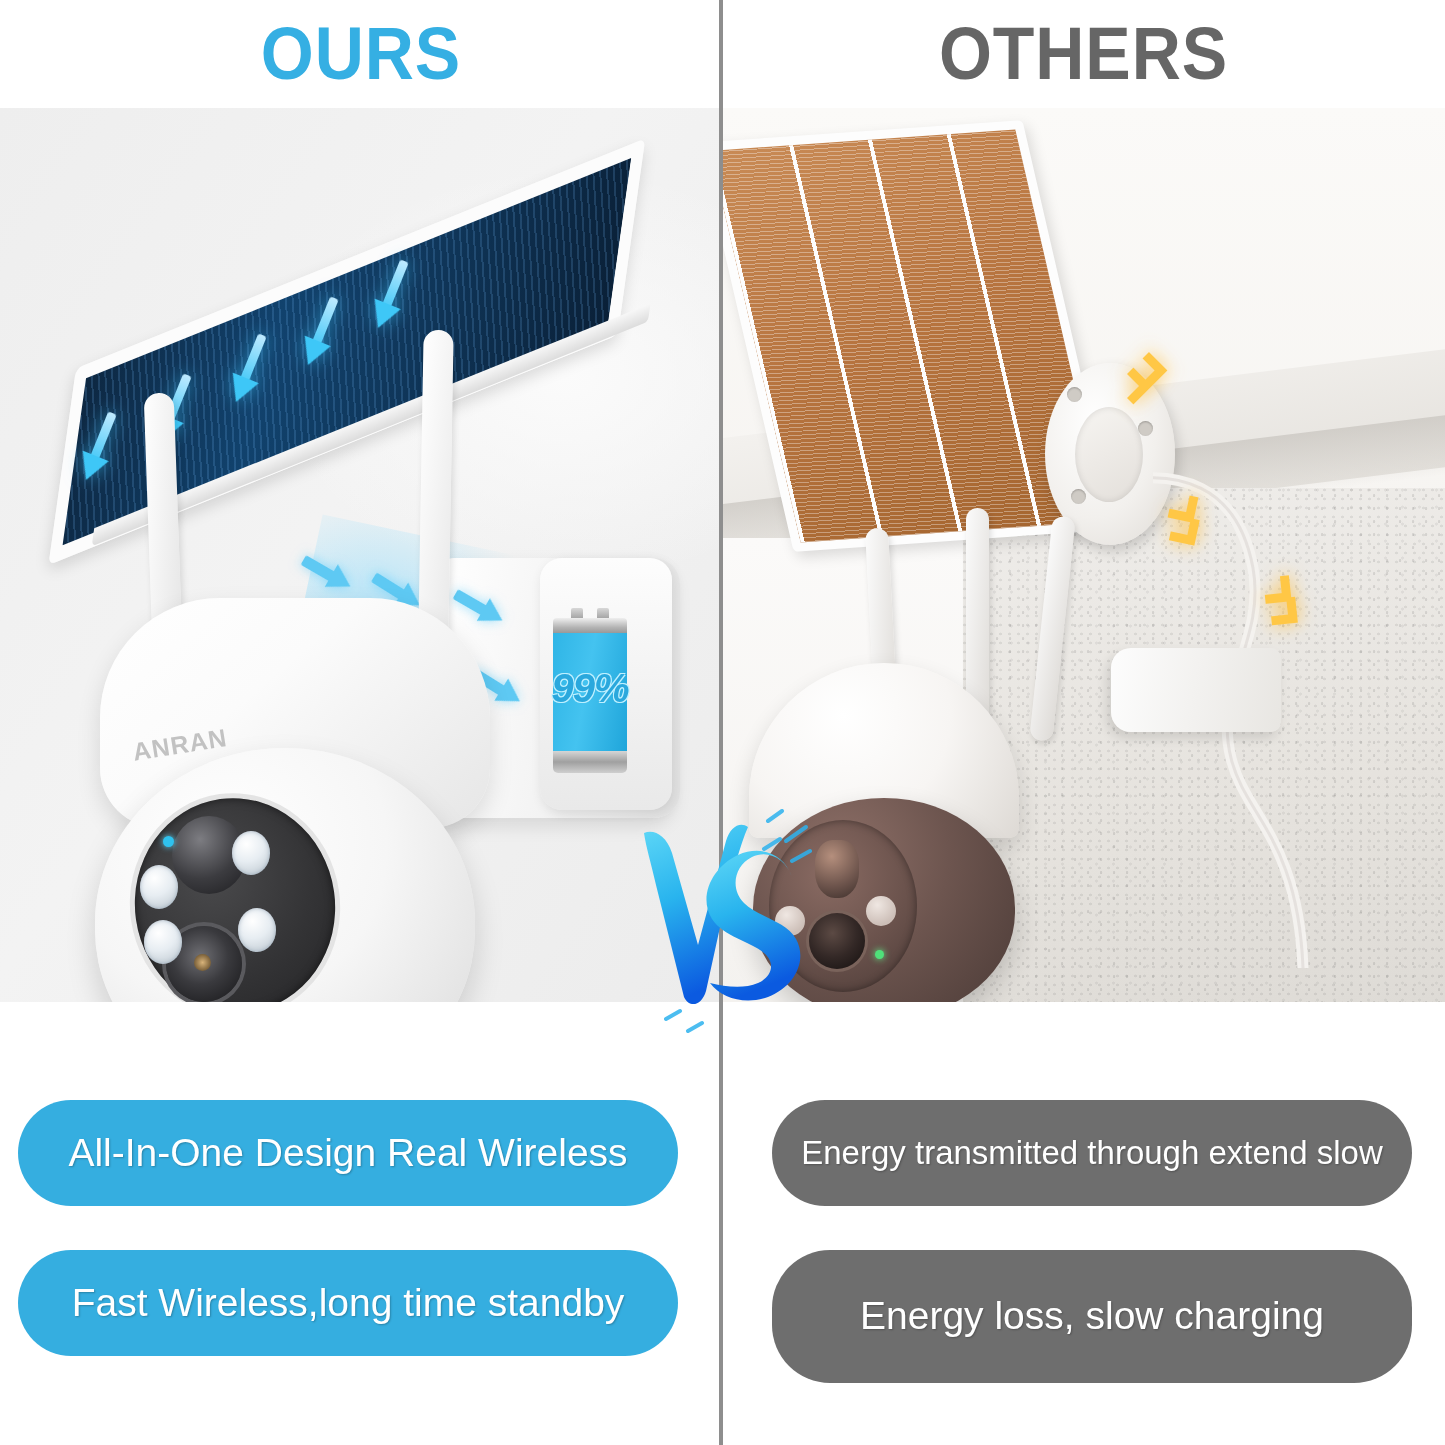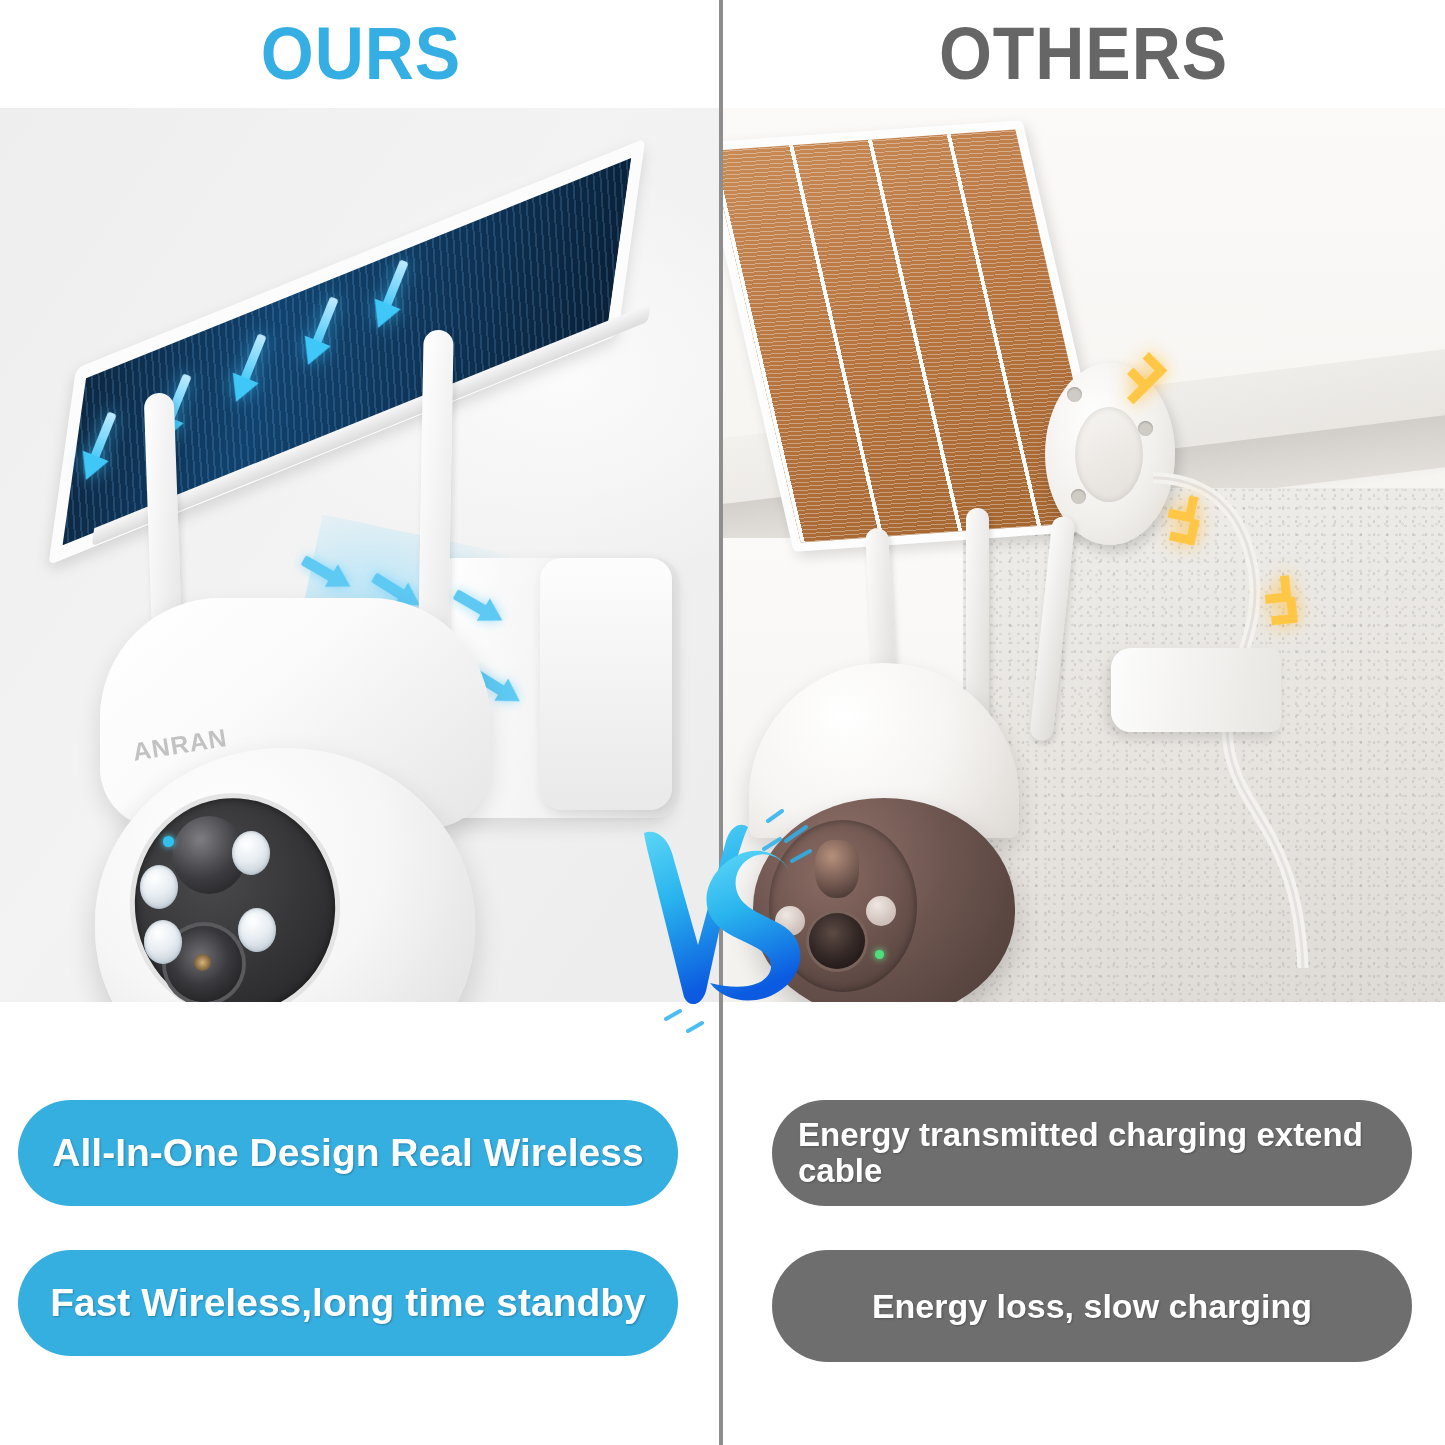--- a/index.html
+++ b/index.html
@@ -345,30 +345,30 @@
 
   
   .vs-badge {
     position:absolute; left:640px; top:805px; width:180px; height:240px;
     z-index:50; pointer-events:none;
   }
 
   
   .pill {
     position:absolute; display:flex; align-items:center; justify-content:center;
-    border-radius:58px; color:#ffffff; font-weight:700;
-    text-align:left; padding:0 26px; line-height:1.08;
+    border-radius:58px; color:#ffffff; font-weight:400;
+    text-align:right; padding:0 26px; line-height:1.08;
     text-shadow:1px 1px 2px rgba(0,0,0,.25);
   }
   .pill-blue { background:#35AEE0; }
   .pill-gray { background:#6E6E6E; }
   #pill-l1 { left:18px;  top:1100px; width:660px; height:106px; font-size:39px; }
   #pill-l2 { left:18px;  top:1250px; width:660px; height:106px; font-size:39px; }
   #pill-r1 { left:772px; top:1100px; width:640px; height:106px; font-size:33px; }
-  #pill-r2 { left:772px; top:1250px; width:640px; height:112px; font-size:34px; }
+  #pill-r2 { left:772px; top:1250px; width:640px; height:133px; font-size:39px; }
 </style>
 </head>
 <body>
 
 <div class="header-band">
   <div class="hdr-title" id="hdr-ours">OURS</div>
   <div class="hdr-title" id="hdr-others">OTHERS</div>
 </div>
 
 <div class="photo-strip">
@@ -449,20 +449,30 @@
     <div class="l-cam-head"></div>
     <div class="l-face"></div>
     <div class="dome-lens"></div>
     <div class="main-lens"></div>
     <div class="led" id="led-1"></div>
     <div class="led" id="led-2"></div>
     <div class="led" id="led-3"></div>
     <div class="led" id="led-4"></div>
     <div class="blue-dot"></div>
 
+    <div class="battery">
+      <div class="bat-caps">
+          <i></i>
+          <i></i>
+        </div>
+      <div class="bat-top"></div>
+      <div class="bat-fill"></div>
+      <div class="bat-bot"></div>
+      <div class="bat-pct">99%</div>
+    </div>
   </div>
 
   <div class="pane pane-right">
     <div class="r-ceiling"></div>
     <div class="r-ceiling-face"></div>
     <div class="r-ceiling-shadow"></div>
     <div class="r-wall-left"></div>
     <div class="r-wall"></div>
 
     <div class="r-panel">
@@ -539,14 +549,14 @@
       <line x1="124" y1="44" x2="140" y2="34"></line>
       <line x1="152" y1="56" x2="170" y2="46"></line>
       <line x1="26" y1="214" x2="40" y2="206"></line>
       <line x1="48" y1="226" x2="62" y2="218"></line>
     </g>
   </svg>
 </div>
 
 <div class="pill pill-blue" id="pill-l1">All-In-One Design Real Wireless</div>
 <div class="pill pill-blue" id="pill-l2">Fast Wireless,long time standby</div>
-<div class="pill pill-gray" id="pill-r1">Energy transmitted charging extend cable</div>
+<div class="pill pill-gray" id="pill-r1">Energy transmitted through extend slow</div>
 <div class="pill pill-gray" id="pill-r2">Energy loss, slow charging</div>
 
 </body></html>

